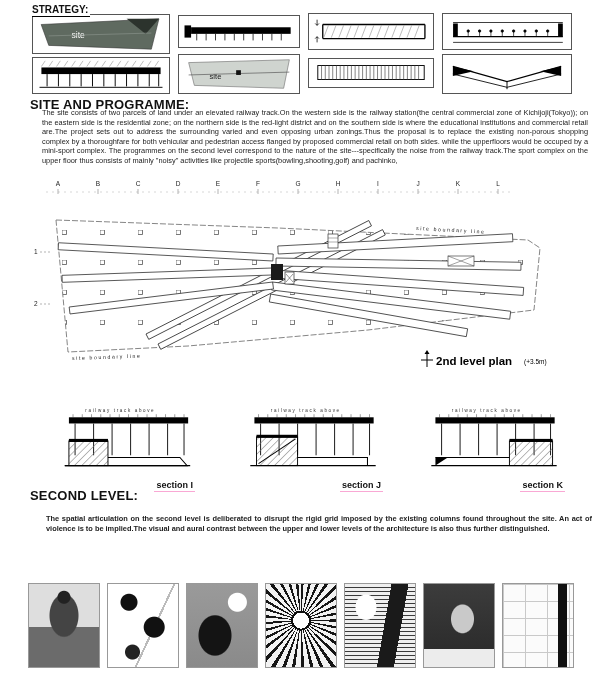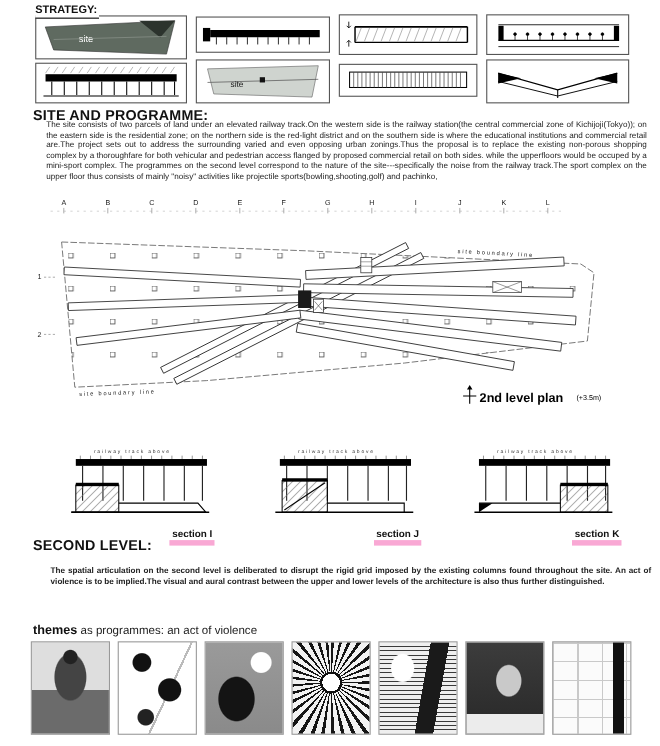--- a/index.html
+++ b/index.html
@@ -4,21 +4,21 @@
 <style>
   html,body{margin:0;padding:0;background:#fff;}
   #page{position:relative;width:600px;height:678px;background:#fff;overflow:hidden;
         font-family:"Liberation Sans",sans-serif;color:#111;}
   .abs{position:absolute;text-align:right;}
   .hd{font-weight:bold;font-size:13px;letter-spacing:.2px;}
   .hd-strategy{font-weight:bold;font-size:10px;border-bottom:1.5px solid #000;padding:0 2px 1px 0;background:#fff;z-index:5;}
   .body-text{font-size:7.4px;line-height:9.6px;text-align:justify;color:#222;margin-left:12px;}
   .cell{position:absolute;border:1px solid #555;box-sizing:border-box;background:#fff;}
   .cell svg{display:block;width:100%;height:100%;}
-  .sec-label{font-weight:bold;font-size:9px;border-bottom:5px solid #f9a8d4;padding:0 2px 1px 2px;}
+  .sec-label{font-weight:bold;font-size:9px;border-bottom:1px solid #f9a8d4;padding:0 2px 1px 2px;}
   .sec-wrap{position:absolute;display:flex;flex-direction:column;align-items:flex-end;}
   .themes-bold{font-weight:bold;font-size:11.5px;}
   .themes-rest{font-size:10.5px;color:#222;}
   .manga-row{position:absolute;left:28px;top:583px;width:547px;display:flex;gap:7px;}
   .mp{width:72px;height:85px;border:1px solid #999;box-sizing:border-box;flex:none;}
   .mp1{background:
       radial-gradient(circle at 50% 16%, #222 0 6px, transparent 7px),
       radial-gradient(ellipse at 50% 38%, #444 0 14px, transparent 15px),
       linear-gradient(to bottom,#dedede 0 52%, #6b6b6b 52% 100%);}
   .mp2{background:
@@ -421,23 +421,20 @@
       <path d="M8,50 H80" stroke="#000" stroke-width="1" fill="none"></path>
       <polygon points="8,50 20,50 8,58" fill="#000"></polygon>
       <line x1="4" y1="58" x2="126" y2="58" stroke="#000" stroke-width="1.4"></line>
     </svg>
     <span class="sec-label">section K</span>
   </div>
 
   <div class="abs hd" style="left:30px;top:488px;">SECOND LEVEL:</div>
   <div class="abs body-text" style="left:34px;top:514px;width:546px;font-weight:bold;">The spatial articulation on the second level is deliberated to disrupt the rigid grid imposed by the existing columns found throughout the site. An act of violence is to be implied.The visual and aural contrast between the upper and lower levels of the architecture is also thus further distinguished.</div>
 
-  <div class="abs" style="left:30px;top:563px;">
-    <span class="themes-bold">themes</span><span class="themes-rest"> as programmes: an act of violence</span>
-  </div>
 
   <div class="manga-row">
     <div class="mp mp1"></div>
     <div class="mp mp2"></div>
     <div class="mp mp3"></div>
     <div class="mp mp4"></div>
     <div class="mp mp5"></div>
     <div class="mp mp6"></div>
     <div class="mp mp7"></div>
   </div>

